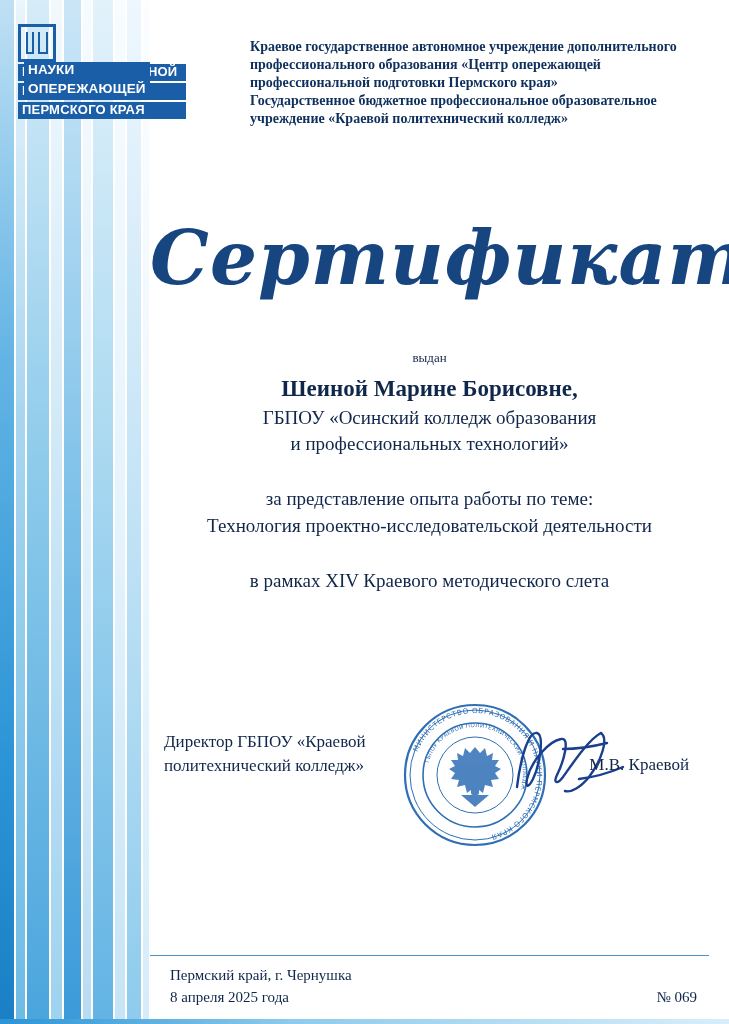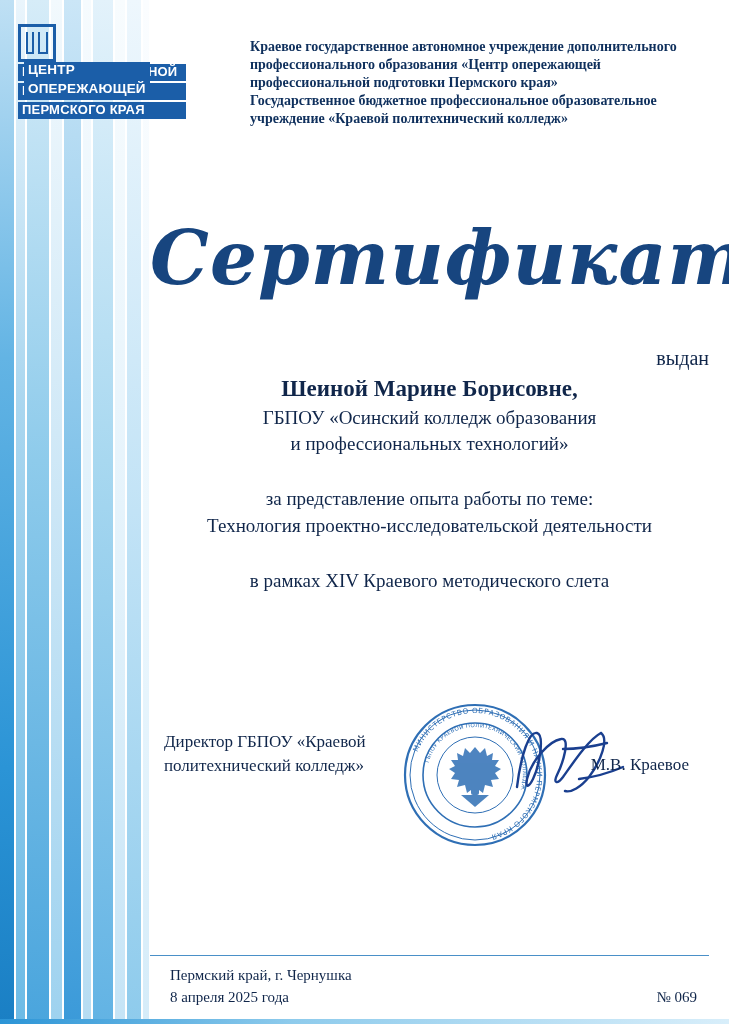--- a/index.html
+++ b/index.html
@@ -134,23 +134,22 @@
   
   .body-block {
     position: absolute;
     left: 150px;
     right: 20px;
     top: 345px;
     text-align: center;
     color: #10264a;
   }
   .line-given {
-    font-size: 20px;
+    font-size: 13px;
     line-height: 26px;
-    text-align: right;
   }
   .recipient {
     font-size: 23px;
     font-weight: bold;
     line-height: 32px;
     margin-top: 2px;
   }
   .org-of-recipient {
     font-size: 19px;
     line-height: 26px;
@@ -260,21 +259,21 @@
     <div class="stripe s7"></div>
     <div class="stripe s8"></div>
     <div class="stripe s9"></div>
     <div class="stripe s10"></div>
   </div>
 
   <div class="logo">
     <div style="position:relative;height:42px;">
       <span class="logo-mark"></span>
       <span class="logo-text">
-        <span class="logo-line l1">ЦЕНТР</span>
+        <span class="logo-line l1">НАУКИ</span>
         <span class="logo-line">ОПЕРЕЖАЮЩЕЙ</span>
       </span>
     </div>
     <div class="logo-row2" style="margin-top:-2px;">
       <span class="logo-line">ПРОФЕССИОНАЛЬНОЙ</span>
       <span class="logo-line">ПОДГОТОВКИ</span>
       <span class="logo-line">ПЕРМСКОГО КРАЯ</span>
     </div>
   </div>
 
@@ -336,21 +335,21 @@
       <svg width="130" height="110" viewBox="0 0 130 110" aria-hidden="true">
         <g fill="none" stroke="#1a3f8f" stroke-width="2.4" stroke-linecap="round">
           <path d="M12 72 C 16 40, 24 16, 32 18 C 40 20, 34 52, 28 64 C 24 72, 20 74, 22 64 C 26 46, 44 26, 56 24 C 66 22, 58 48, 52 60 C 48 68, 52 70, 58 62 C 68 48, 84 24, 96 18"></path>
           <path d="M58 34 C 70 34, 86 32, 102 28"></path>
           <path d="M96 18 C 104 24, 96 46, 84 62 C 76 72, 66 78, 60 76"></path>
           <path d="M74 64 C 90 62, 104 58, 118 52"></path>
         </g>
       </svg>
     </div>
 
-    <div class="sign-right">М.В. Краевое</div>
+    <div class="sign-right">М.В. Краевой</div>
   </div>
 
   <div class="footer-rule"></div>
   <div class="footer">
     <div class="footer-left">
       <div>Пермский край, г. Чернушка</div>
       <div>8 апреля 2025 года</div>
     </div>
     <div class="footer-right">№ 069</div>
   </div>

